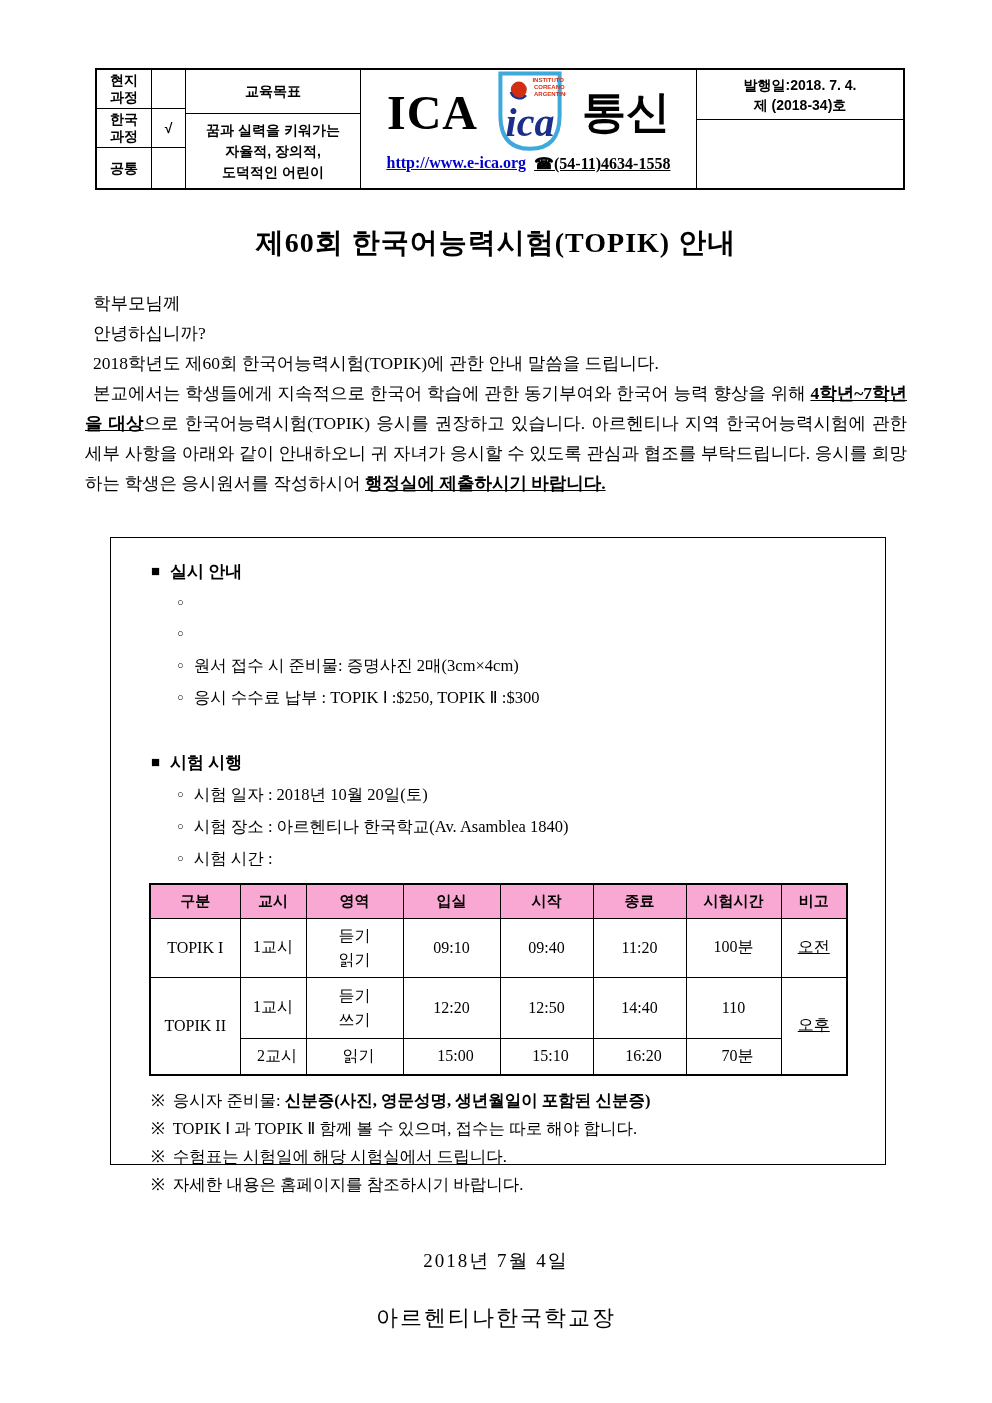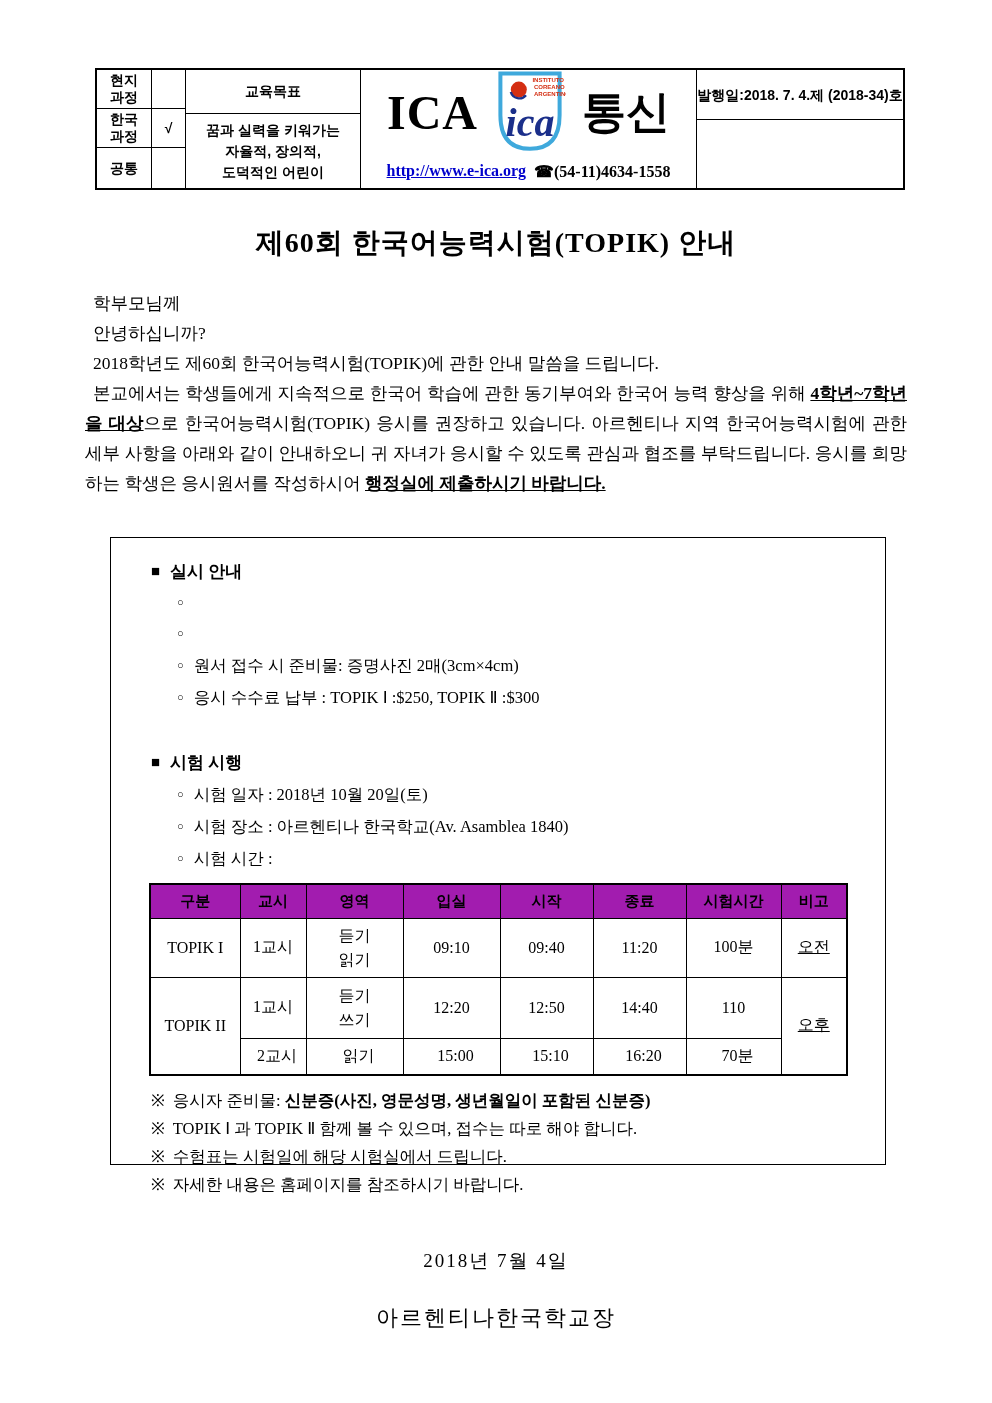--- a/index.html
+++ b/index.html
@@ -33,29 +33,29 @@
     font-weight:bold; font-size:14px; line-height:21px; text-align:center;
     white-space:pre-line;
   }
   .mh-brand { width:336px; border-right:1px solid #000; align-items:center; }
   .brand-row {
     height:84px; display:flex; align-items:center; justify-content:center; gap:16px;
     width:100%;
   }
   .brand-ica { font-family:"Liberation Serif", serif; font-weight:bold; font-size:48px; letter-spacing:1px; }
   .brand-tongsin { font-family:"Liberation Sans", sans-serif; font-weight:bold; font-size:44px; }
-  .brand-url-row { height:34px; display:flex; align-items:center; justify-content:center; gap:8px; width:100%; }
+  .brand-url-row { height:34px; display:flex; align-items:flex-start; justify-content:center; gap:8px; width:100%;text-decoration:underline; }
   .brand-url {
     color:#0000cc; text-decoration:underline; font-weight:bold; font-size:16px;
     font-family:"Liberation Serif", serif;
   }
   .brand-phone { font-weight:bold; font-size:16px; font-family:"Liberation Serif", serif; }
   .mh-publish { flex:1; }
   .pub-top {
-    height:50px; border-bottom:1px solid #000; display:flex; 
+    height:50px; border-bottom:1px solid #000; display:flex; flex-direction:column;
     align-items:center; justify-content:center; font-weight:bold; font-size:14px; line-height:20px;
   }
   .pub-bottom {
     flex:1; display:flex; flex-direction:column; justify-content:center;
     padding-left:12px; font-weight:bold; font-size:14px; line-height:21px;
   }
   
   .doc-title {
     position:absolute; left:0; top:224px; width:100%; text-align:center;
     font-weight:bold; font-size:28px; letter-spacing:1px;
@@ -83,21 +83,21 @@
   }
   .bullet-mark { font-size:11px; position:relative; top:-2px; }
   
   .sched {
     border-collapse:collapse; margin-top:13px; margin-left:-2px;
     font-family:"Liberation Serif", serif; font-size:16px; text-align:center;
   }
   .sched th, .sched td { border:1px solid #000; padding:0 4px; }
   .sched { border:2px solid #000; }
   .sched th {
-    background:#a21caf; font-weight:bold; height:34px;
+    background:#f9a8d4; font-weight:bold; height:34px;
     font-family:"Liberation Sans", sans-serif; font-size:15px;
   }
   .sched .row-t1 td { height:59px; }
   .sched .row-t2a td { height:61px; }
   .sched .row-t2b td { height:37px;padding-left:12px; }
   .pre { white-space:pre-line; line-height:24px; }
   .und { text-decoration:underline; }
   .c-gubun{width:90px;} .c-gyosi{width:66px;} .c-yeongyeok{width:97px;}
   .c-ipsil{width:97px;} .c-sijak{width:93px;} .c-jongryo{width:93px;}
   .c-sigan{width:95px;} .c-bigo{width:66px;margin-top:14px;}

